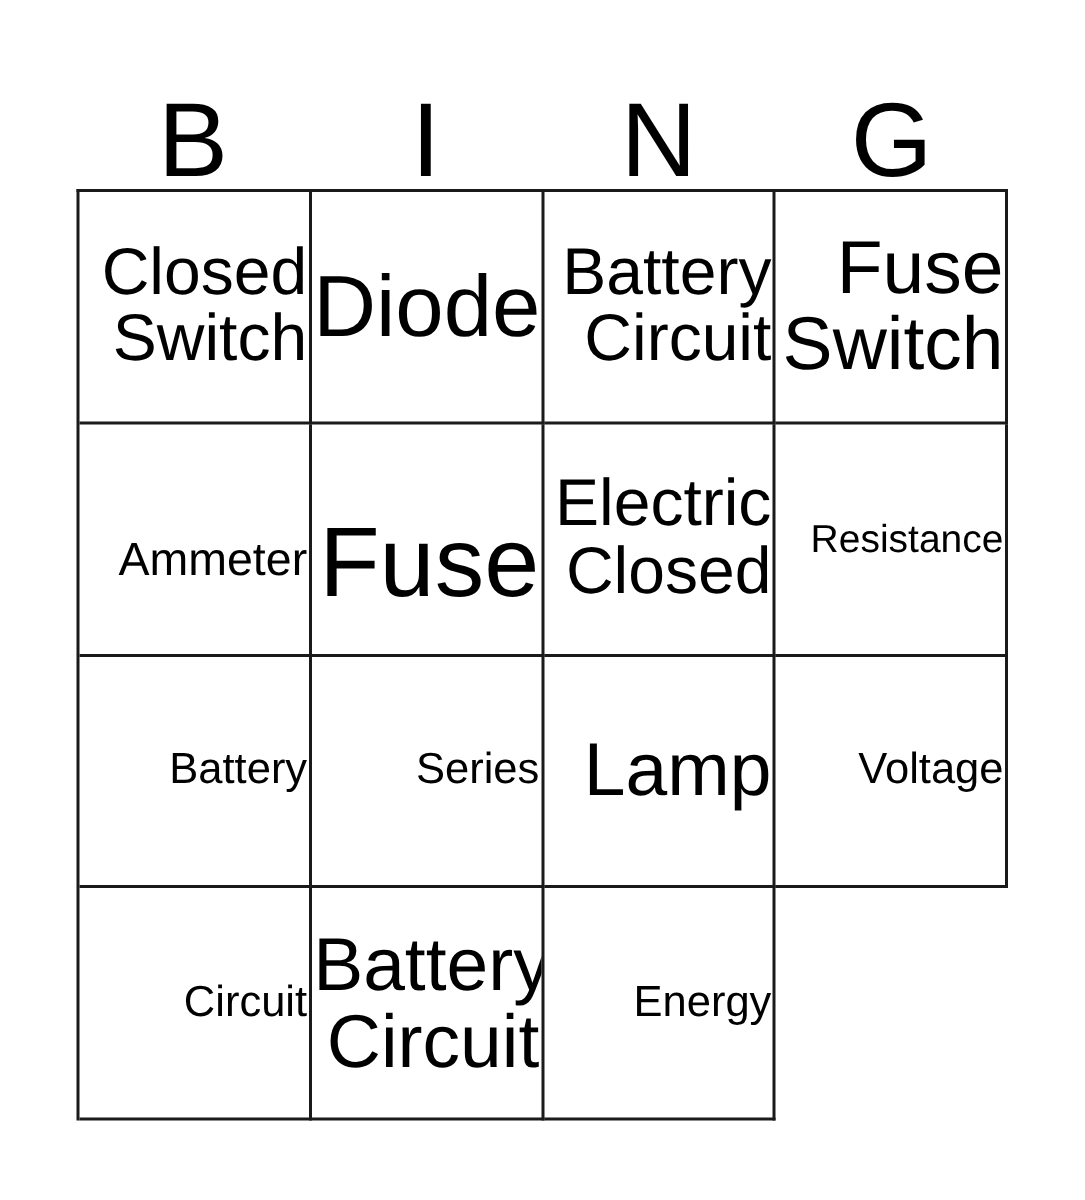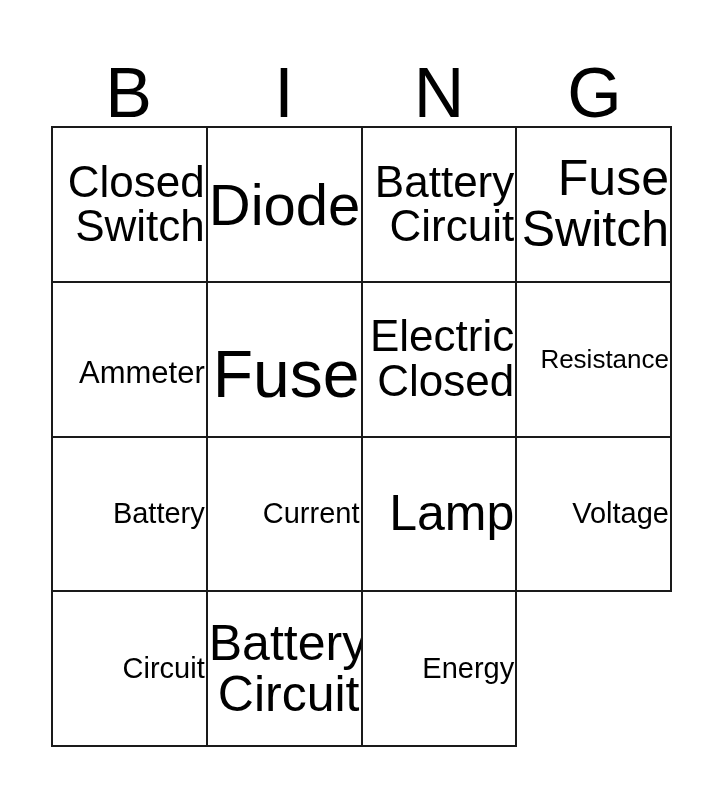--- a/index.html
+++ b/index.html
@@ -126,21 +126,21 @@
 Closed</span>
       </div>
     <div class="cell">
         <span class="cell-text fs-xxs">Resistance</span>
       </div>
 
     <div class="cell">
         <span class="cell-text fs-s">Battery</span>
       </div>
     <div class="cell">
-        <span class="cell-text fs-s">Current</span>
+        <span class="cell-text fs-s">Series</span>
       </div>
     <div class="cell">
         <span class="cell-text fs-l">Lamp</span>
       </div>
     <div class="cell">
         <span class="cell-text fs-s">Voltage</span>
       </div>
 
     <div class="cell">
         <span class="cell-text fs-s">Circuit</span>

